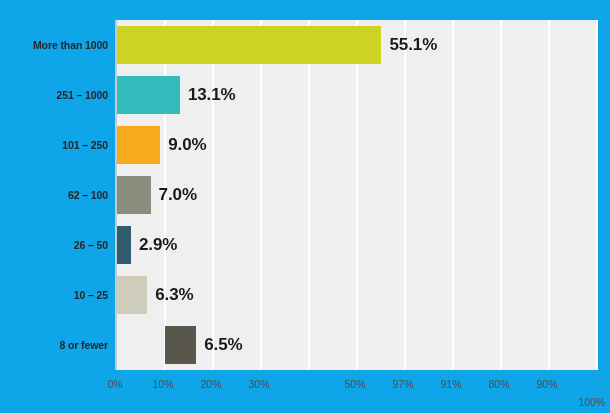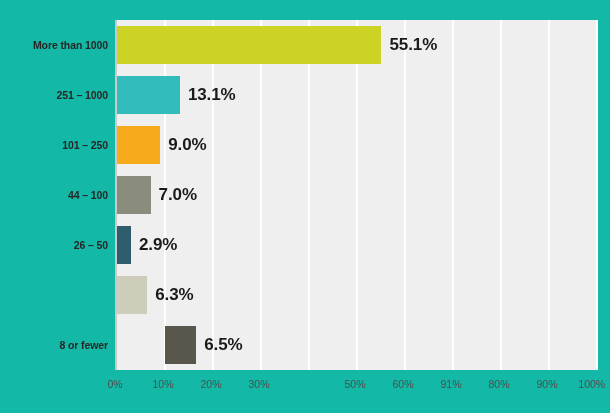--- a/index.html
+++ b/index.html
@@ -11,21 +11,21 @@
     width: 610px;
     height: 413px;
     font-family: "Liberation Sans", sans-serif;
     overflow: hidden;
   }
 
   #chart-root {
     position: relative;
     width: 610px;
     height: 413px;
-    background: #14b8a6;
+    background: #0ea5e9;
   }
 
   
   .plot-area {
     position: absolute;
     left: 115px;
     top: 20px;
     width: 480px;
     height: 350px;
     background: #efefef;
@@ -106,33 +106,34 @@
     height: 30px;
   }
   .x-tick {
     position: absolute;
     top: 8px;
     transform: translateX(-50%);
     font-size: 10.5px;
     color: #4d4d4d;
     white-space: nowrap;
   }
-  .x-tick.last { transform: translateX(-62%); }
+  .x-tick.last { transform: translateX(-62%); margin-top: 18px; }
 </style>
 </head>
 <body>
 
 <div id="chart-root">
 
   <div class="cat-labels">
       <div class="cat-label" style="top: 0px;">More than 1000</div>
       <div class="cat-label" style="top: 50px;">251 – 1000</div>
       <div class="cat-label" style="top: 100px;">101 – 250</div>
-      <div class="cat-label" style="top: 150px;">44 – 100</div>
+      <div class="cat-label" style="top: 150px;">62 – 100</div>
       <div class="cat-label" style="top: 200px;">26 – 50</div>
+      <div class="cat-label" style="top: 250px;">10 – 25</div>
       <div class="cat-label" style="top: 300px;">8 or fewer</div>
     </div>
 
   <div class="plot-area">
     <div class="gridlines">
         <div class="gridline zero" style="left: -1px;"></div>
         <div class="gridline" style="left: 47px;"></div>
         <div class="gridline" style="left: 95px;"></div>
         <div class="gridline" style="left: 143px;"></div>
         <div class="gridline" style="left: 191px;"></div>
@@ -175,20 +176,20 @@
       </div>
   </div>
 
   <div class="x-axis">
       <span class="x-tick" style="left: 0px;">0%</span>
       <span class="x-tick" style="left: 48px;">10%</span>
       <span class="x-tick" style="left: 96px;">20%</span>
       <span class="x-tick" style="left: 144px;">30%</span>
       <span class="x-tick" style="left: 204px; margin-top: 45px;">40%</span>
       <span class="x-tick" style="left: 240px;">50%</span>
-      <span class="x-tick" style="left: 288px;">60%</span>
+      <span class="x-tick" style="left: 288px;">97%</span>
       <span class="x-tick" style="left: 336px;">91%</span>
       <span class="x-tick" style="left: 384px;">80%</span>
       <span class="x-tick" style="left: 432px;">90%</span>
       <span class="x-tick last" style="left: 480px;">100%</span>
     </div>
 
 </div>
 
 </body></html>

